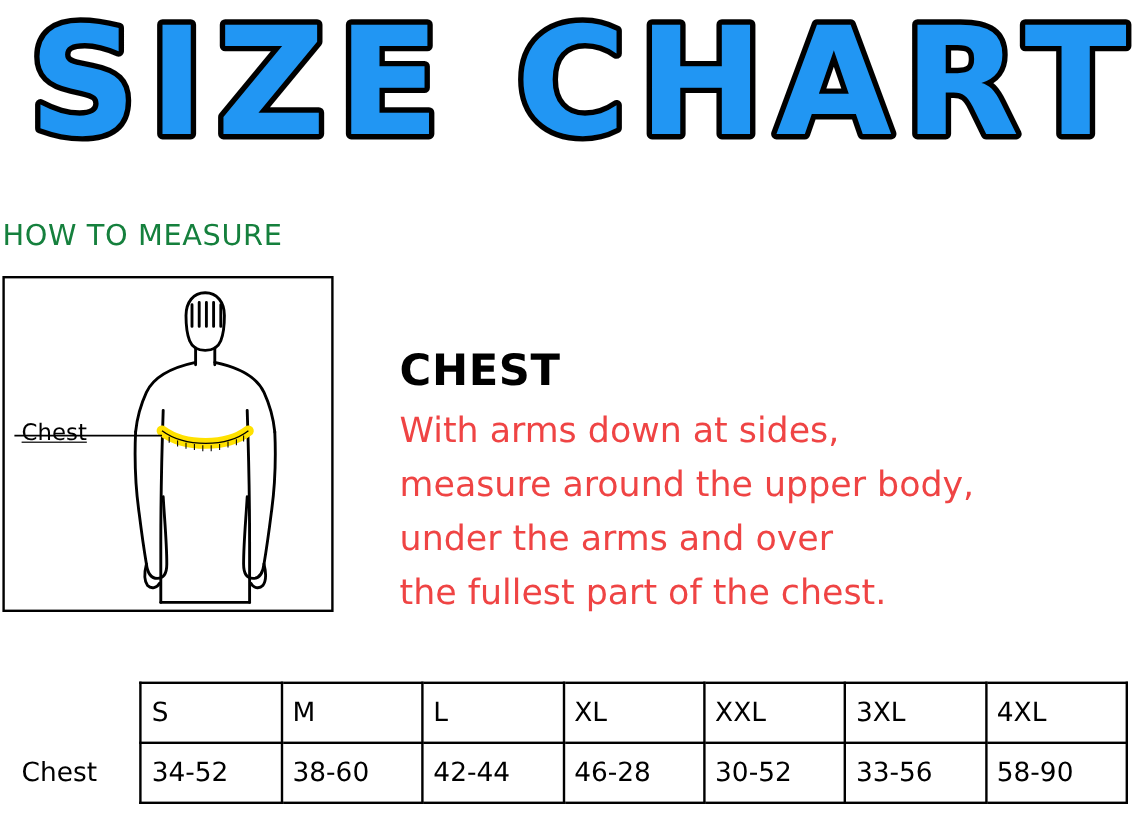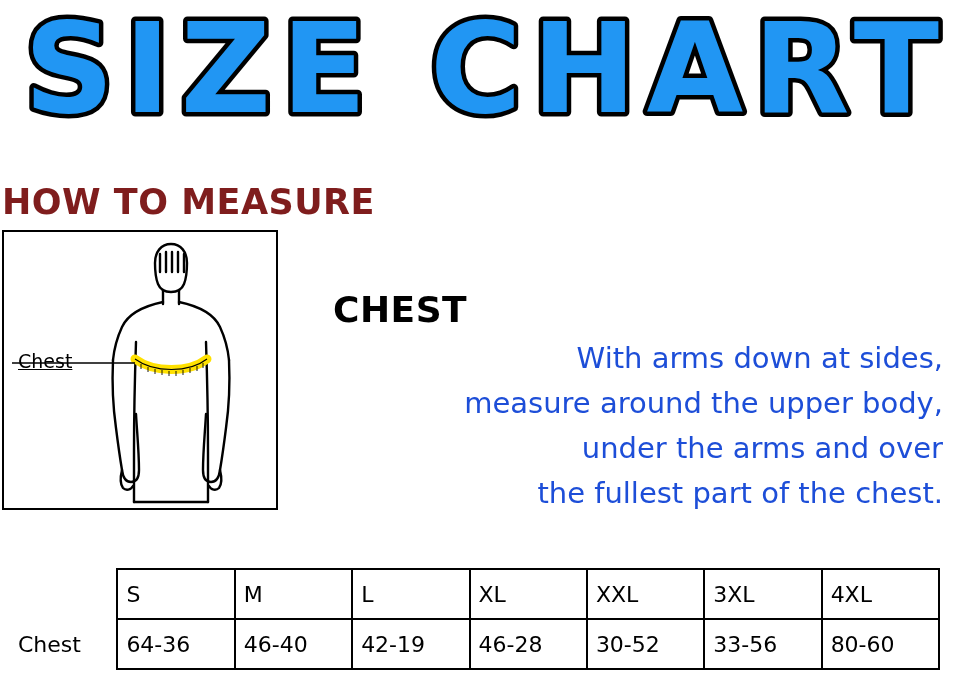--- a/index.html
+++ b/index.html
@@ -28,24 +28,24 @@
   .title-svg {
     display: block;
   }
 
   
   .how-to {
     position: absolute;
     left: 2px;
     top: 182px;
     font-family: "DejaVu Sans", sans-serif;
-    font-weight: bold;
-    font-size: 35px;
+    font-weight: normal;
+    font-size: 24px;
     letter-spacing: 0.5px;
-    color: #7f1d1d;
+    color: #15803d;
     white-space: nowrap;
   }
 
   
   .figure-box {
     position: absolute;
     left: 2px;
     top: 230px;
     width: 276px;
     height: 280px;
@@ -78,24 +78,23 @@
     font-size: 36px;
     line-height: 44px;
     color: #000000;
     margin: 0 0 4px 0;
     letter-spacing: 0.5px;
   }
   .desc-body {
     font-family: "DejaVu Sans", sans-serif;
     font-size: 29px;
     line-height: 45px;
-    color: #1d4ed8;
+    color: #ef4444;
     margin: 0;
     white-space: pre-line;
-    text-align: right;
   }
 
   
   .size-table {
     position: absolute;
     left: 0px;
     top: 568px;
     width: 940px;
     border-collapse: collapse;
     table-layout: fixed;
@@ -191,22 +190,22 @@
       <td>S</td>
       <td>M</td>
       <td>L</td>
       <td>XL</td>
       <td>XXL</td>
       <td>3XL</td>
       <td>4XL</td>
     </tr>
     <tr>
       <td class="rowhead">Chest</td>
-      <td>64-36</td>
-      <td>46-40</td>
-      <td>42-19</td>
+      <td>34-52</td>
+      <td>38-60</td>
+      <td>42-44</td>
       <td>46-28</td>
       <td>30-52</td>
       <td>33-56</td>
-      <td>80-60</td>
+      <td>58-90</td>
     </tr>
   </tbody>
 </table>
 
 </body></html>

